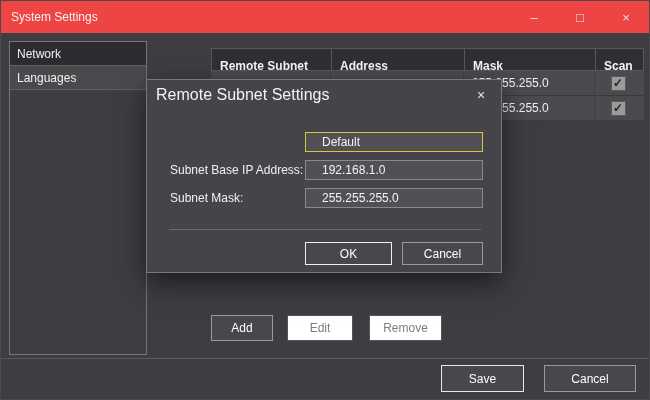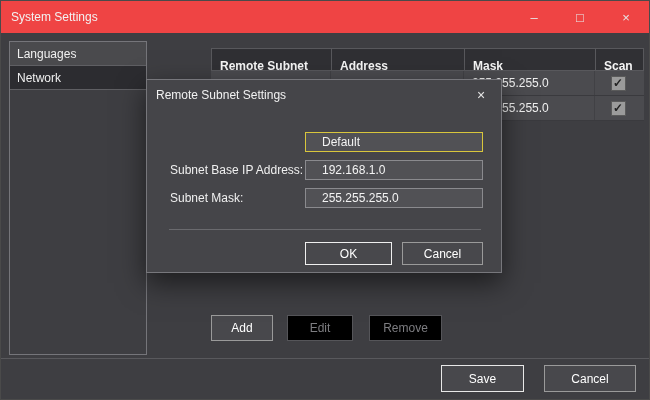--- a/index.html
+++ b/index.html
@@ -57,38 +57,38 @@
     width:15px; height:15px; background:#9b9b9b; border:1px solid #5a5a5a;
     color:#222; font-size:12px; line-height:13px; text-align:center; font-weight:bold;
   }
 
   
   .btn {
     display:inline-flex; align-items:center; justify-content:center;
     background:#48484c; border:1px solid #9a9a9a; color:#ffffff;
     font-size:12px; font-family:"Liberation Sans", sans-serif; cursor:default;
   }
-  .btn.disabled { border-color:#555559; color:#7d7d81; background:#000000; }
+  .btn.disabled { border-color:#555559; color:#7d7d81; background:#ffffff; }
   .btn-add    { position:absolute; left:210px; top:314px; width:62px; height:26px; }
   .btn-edit   { position:absolute; left:286px; top:314px; width:66px; height:26px; }
   .btn-remove { position:absolute; left:368px; top:314px; width:73px; height:26px; }
 
   
   .footer-sep { position:absolute; left:0; right:0; top:357px; border-top:1px solid #59595d; }
   .btn-save   { position:absolute; left:440px; top:364px; width:83px; height:27px; border-color:#e8e8e8; }
   .btn-cancel { position:absolute; left:543px; top:364px; width:92px; height:27px; }
 
   
   .modal {
     position:absolute; left:145px; top:78px; width:356px; height:194px;
     background:#454549; border:1px solid #77777c;
     box-shadow:0 10px 26px rgba(0,0,0,.55);
   }
   .modal-header { height:30px; display:flex; align-items:center; padding:0 9px; }
-  .modal-title { font-size:12px; color:#f2f2f2; }
+  .modal-title { font-size:16px; color:#f2f2f2; }
   .modal-close { margin-left:auto; color:#e6e6e6; font-size:14px; width:22px; text-align:center; cursor:default; }
 
   .field { position:absolute; left:0; width:100%; height:20px; }
   .field .flabel { position:absolute; left:23px; top:3px; white-space:nowrap; }
   .field input {
     position:absolute; left:158px; top:0; width:178px; height:20px;
     background:#515155; border:1px solid #8a8a8e; color:#f3f3f3;
     font-size:12px; padding:0 16px; font-family:"Liberation Sans", sans-serif;
     outline:none;
   }
@@ -107,22 +107,22 @@
   <div class="titlebar">
     <span class="title">System Settings</span>
     <div class="win-controls">
       <span class="win-btn">–</span>
       <span class="win-btn">□</span>
       <span class="win-btn">×</span>
     </div>
   </div>
 
   <div class="sidebar">
+    <div class="side-item selected">Network</div>
     <div class="side-item">Languages</div>
-    <div class="side-item selected">Network</div>
   </div>
 
   <div class="table">
     <div class="thead">
       <div class="th col-name">Remote Subnet</div>
       <div class="th col-addr">Address</div>
       <div class="th col-mask">Mask</div>
       <div class="th col-scan">Scan</div>
     </div>
     <div class="trow">

